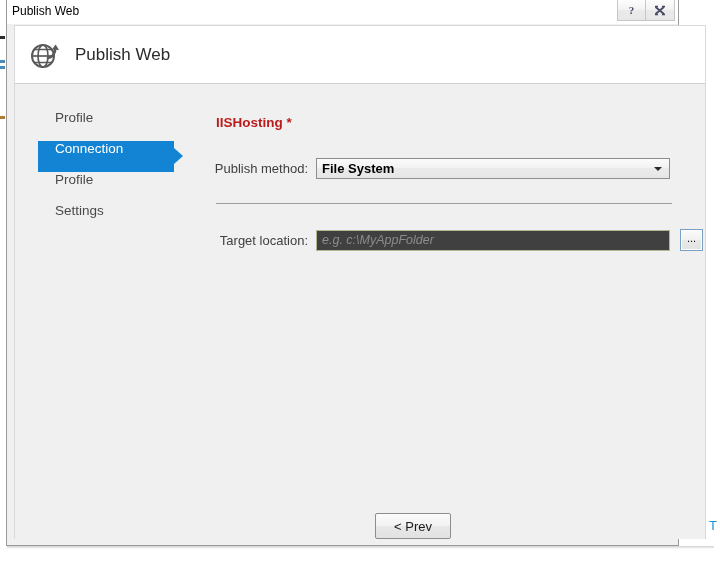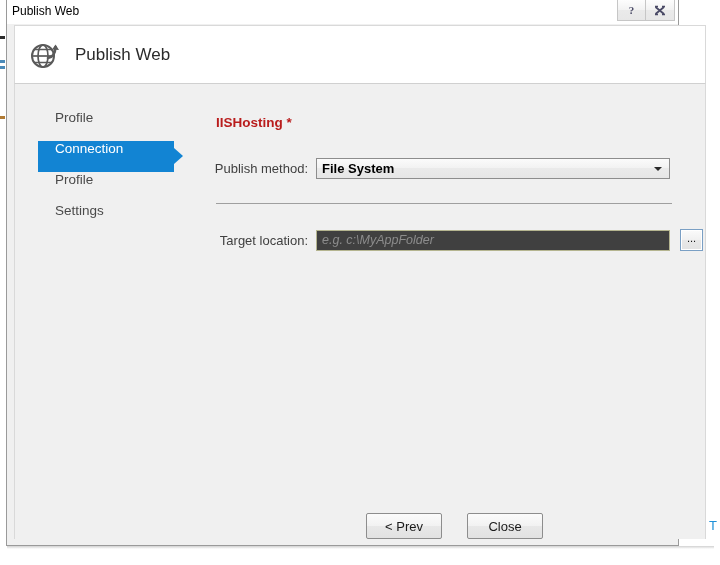--- a/index.html
+++ b/index.html
@@ -274,23 +274,23 @@
 
   .divider {
     position: absolute;
     left: 8px; top: 119px;
     width: 456px;
     height: 1px;
     background: #9f9f9f;
   }
   .btn-row {
     position: absolute;
-    left: 359px; top: 513px;
-    display: flex;
-    gap: 25px;
+    left: 368px; top: 513px;
+    display: flex;
+    gap: 15px;
     text-align: right;
   }
   .dlg-btn {
     width: 76px;
     height: 26px;
     border: 1px solid #8d8d8d;
     border-radius: 2px;
     background: linear-gradient(to bottom, #fbfbfb 0%, #f2f2f2 48%, #e8e8e8 50%, #e2e2e2 100%);
     display: flex;
     align-items: center;
@@ -401,20 +401,19 @@
           </div>
           <div class="browse-btn">...</div>
         </div>
 
       </div>
 
     </div>
 
     <div class="btn-row">
       <div class="dlg-btn">&lt; Prev</div>
-      <div class="dlg-btn">Close</div>
     </div>
 
   </div>
 
   <div class="dialog-shadow"></div>
 
 </div>
 
 </body></html>

